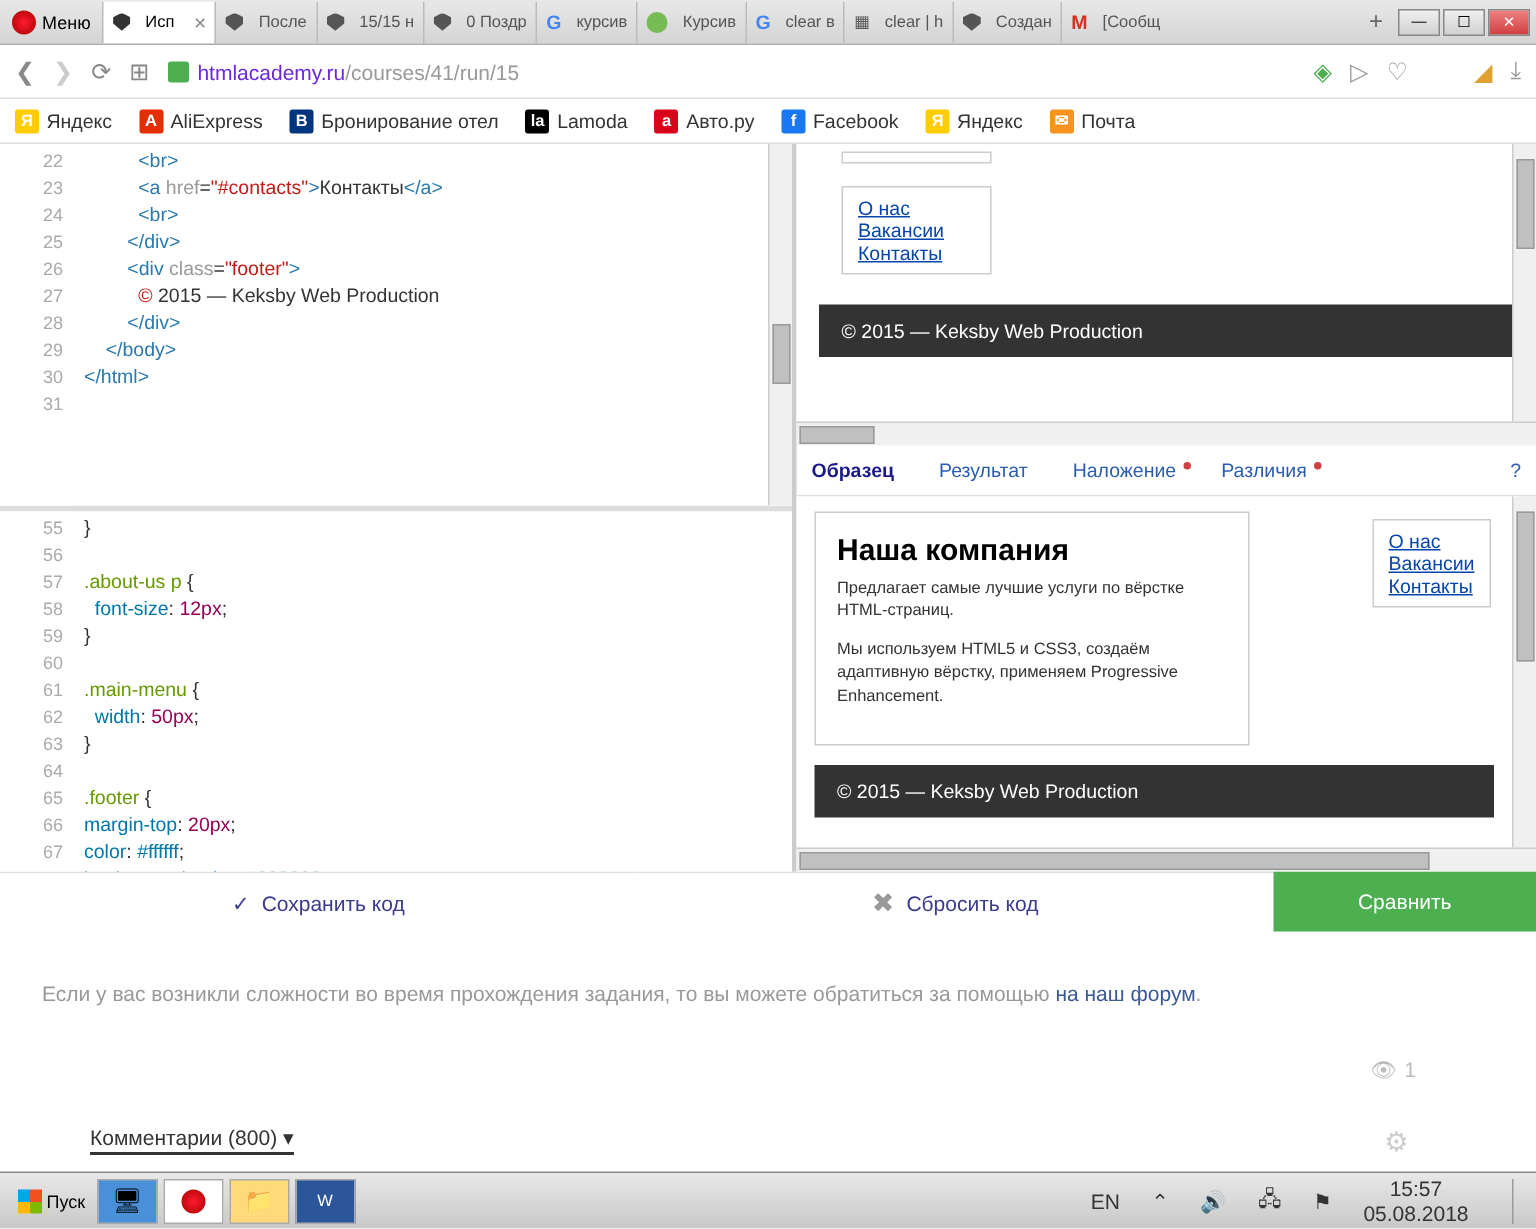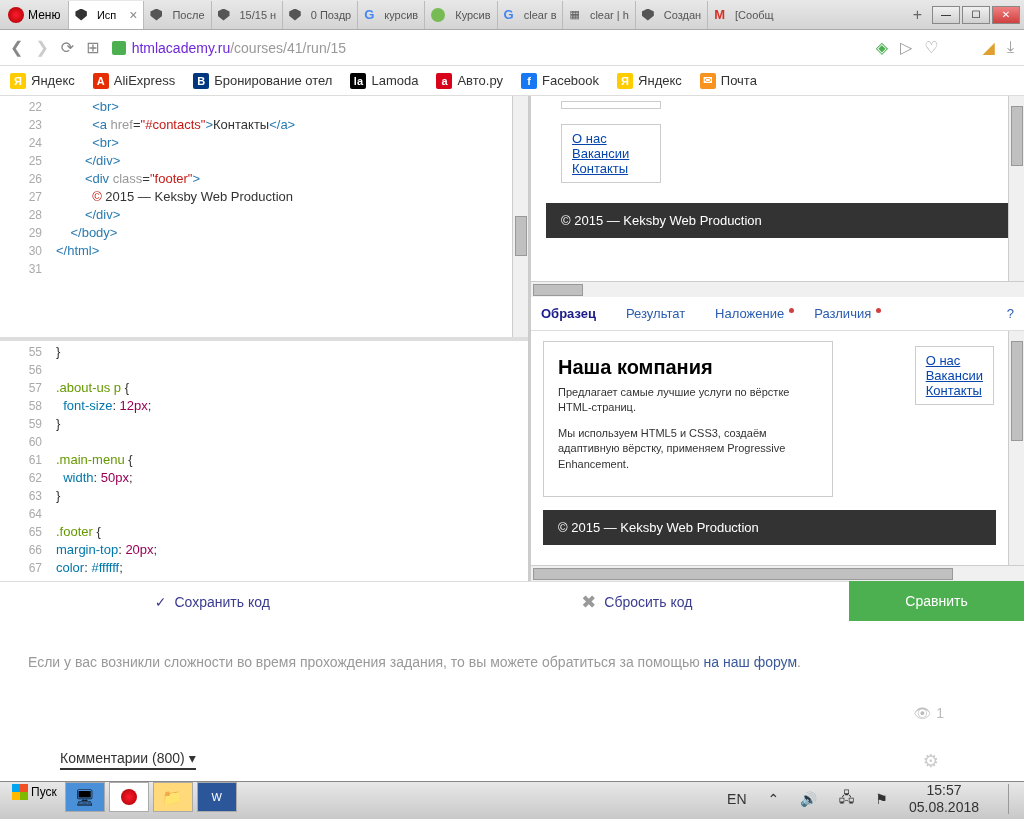--- a/index.html
+++ b/index.html
@@ -69,21 +69,21 @@
 .abtn{flex:1;display:flex;align-items:center;justify-content:center;gap:8px;font-size:14px;color:#3b3b8f;background:#fff;border-top:1px solid #ddd}
 .abtn .chk{color:#3b3b8f}
 .abtn .x{color:#999;font-size:18px}
 .result-bar{width:320px;background:#2d2358;color:#fff;display:flex;align-items:center;justify-content:center;font-size:13px}
 .compare-btn{width:175px;background:#4caf50;color:#fff;display:flex;align-items:center;justify-content:center;font-size:14px}
 .help-area{padding:30px 28px;color:#999;font-size:14px;line-height:1.6}
 .help-area a{color:#3b5998}
 .views{position:absolute;right:80px;top:705px;color:#bbb;font-size:14px;display:flex;align-items:center;gap:5px}
 .gear{position:absolute;right:85px;top:750px;color:#ccc;font-size:18px}
 .comments{position:absolute;left:60px;top:750px;font-size:14px;color:#333;border-bottom:2px solid #333;padding-bottom:2px}
-.taskbar{position:absolute;bottom:0;left:0;right:0;height:38px;background:linear-gradient(#e8e8e8,#c8c8c8);border-top:1px solid #888;display:flex;align-items:flex-start;padding:0 6px}
+.taskbar{position:absolute;bottom:0;left:0;right:0;height:38px;background:linear-gradient(#e8e8e8,#c8c8c8);border-top:1px solid #888;display:flex;align-items:center;padding:0 6px}
 .start{display:flex;align-items:center;gap:3px;font-size:12px;padding:2px 6px}
 .win-flag{width:16px;height:16px;background:conic-gradient(#f25022 0 25%,#7fba00 0 50%,#ffb900 0 75%,#00a4ef 0)}
 .tb-icon{width:40px;height:30px;margin:0 2px;border:1px solid #aaa;background:#fff;display:flex;align-items:center;justify-content:center;font-size:16px}
 .tray{margin-left:auto;display:flex;align-items:center;gap:21px;font-size:14px;color:#333}
 .clock{text-align:center;line-height:1.2;padding-right:8px}
 </style>
 </head>
 <body>
 
 <div class="titlebar">

